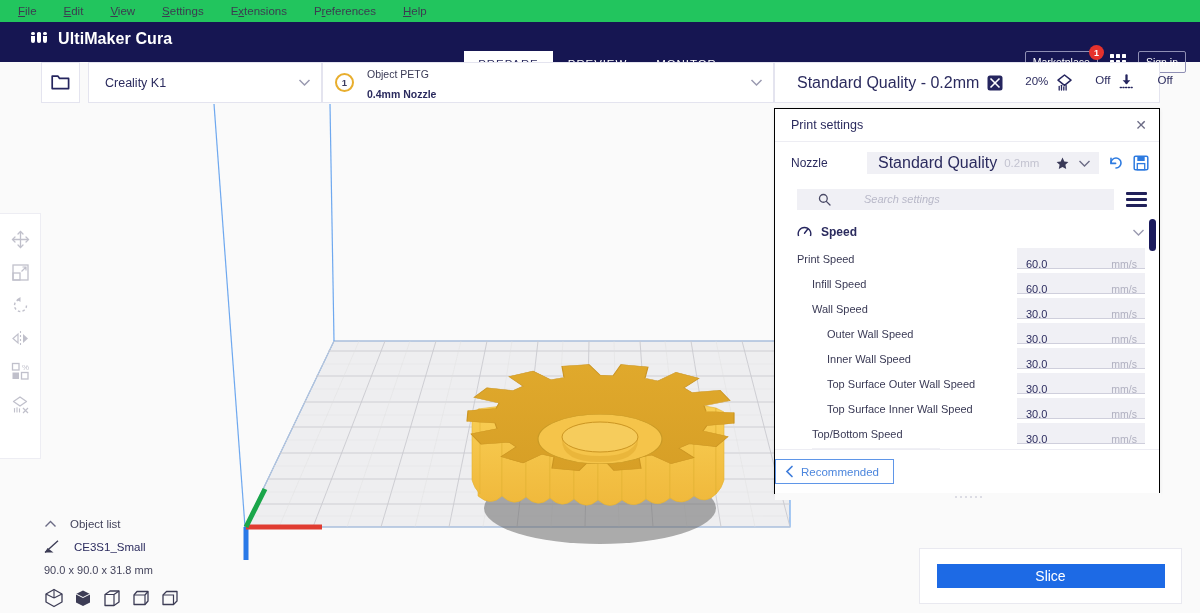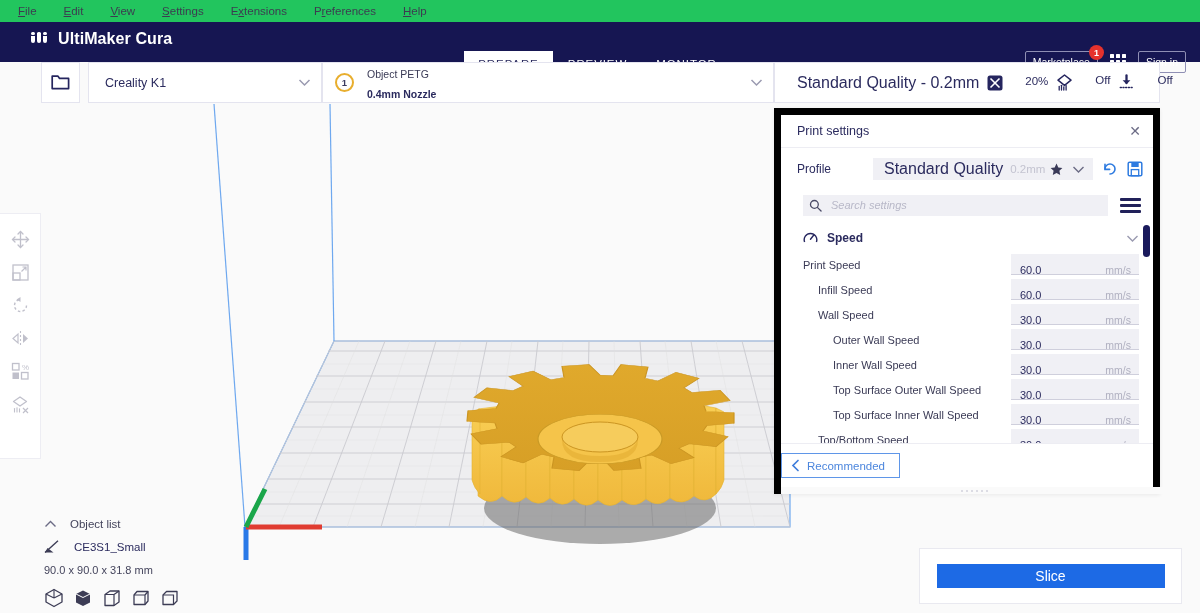--- a/index.html
+++ b/index.html
@@ -140,21 +140,21 @@
     display:flex; align-items:center; justify-content:center;
   }
   #slice-btn {
     width:228px; height:24px; background:#1d6ae5; color:#ffffff;
     font-size:14px; border:none; cursor:pointer; font-family:inherit;
   }
 
   
   #settings-panel {
     position:absolute; left:774px; top:108px; width:386px; height:386px;
-    background:#ffffff; border:7px solid #000000;
+    background:#ffffff; border:1px solid #000000;
     box-shadow:0 1px 4px rgba(0,0,0,.07);
     display:flex; flex-direction:column;
   }
   #sp-header {
     height:33px; border-bottom:1px solid #ededf3; display:flex;
     align-items:center; padding:0 12px 0 16px;
   }
   #sp-title { font-size:12.5px; color:#2b2b5e; flex:1; }
   #sp-close { font-size:14px; color:#6b6b85; cursor:pointer; line-height:1;}
   #sp-profile-row { height:42px; display:flex; align-items:center; padding:0 10px 0 16px; }
@@ -162,21 +162,21 @@
   #sp-profile-box {
     flex:1; height:22px; background:#f0f0f5; display:flex; align-items:center;
     padding:0 8px 0 11px; cursor:pointer;
   }
   #sp-profile-name { font-size:16px; color:#2b2b5e; }
   #sp-profile-sub { font-size:11.5px; color:#c3c3d0; margin-left:7px; flex:1; }
   .sp-icon-btn { cursor:pointer; display:flex; align-items:center; margin-left:9px; }
   #sp-search-row { display:flex; align-items:center; padding:0 12px 0 22px; height:30px; }
   #sp-search-box {
     flex:1; height:21px; background:#f0f0f5; display:flex; align-items:center;
-    padding-left:6px; cursor:text;
+    padding-left:21px; cursor:text;gap:24px;
   }
   #sp-search-input {
     border:none; background:transparent; outline:none; font-family:inherit;
     font-size:11px; color:#2b2b5e; margin-left:9px; width:85%;
   }
   #sp-search-input::placeholder { color:#b8b8c8; font-style:italic; }
   #sp-menu-btn { margin-left:12px; cursor:pointer; display:flex; flex-direction:column; gap:3px;}
   #sp-menu-btn i { display:block; width:21px; height:3px; background:#21215a; border-radius:1px;}
 
   #sp-scroll {
@@ -561,21 +561,21 @@
 </div>
 
 <div id="settings-panel">
 
   <div id="sp-header">
     <span id="sp-title">Print settings</span>
     <span id="sp-close">✕</span>
   </div>
 
   <div id="sp-profile-row">
-    <span id="sp-profile-label">Profile</span>
+    <span id="sp-profile-label">Nozzle</span>
     <div id="sp-profile-box">
       <span id="sp-profile-name">Standard Quality</span>
       <span id="sp-profile-sub">0.2mm</span>
       <svg width="13" height="13" viewBox="0 0 13 13">
         <path d="M6.5,0.6 L8.3,4.4 L12.4,4.9 L9.4,7.8 L10.2,11.9 L6.5,9.9 L2.8,11.9 L3.6,7.8 L0.6,4.9 L4.7,4.4 Z" fill="#3a3a58"></path>
       </svg>
       <svg width="13" height="9" viewBox="0 0 13 9" style="margin-left:9px">
         <path d="M1.5,2 L6.5,7 L11.5,2" fill="none" stroke="#6b6b85" stroke-width="1.4"></path>
       </svg>
     </div>

